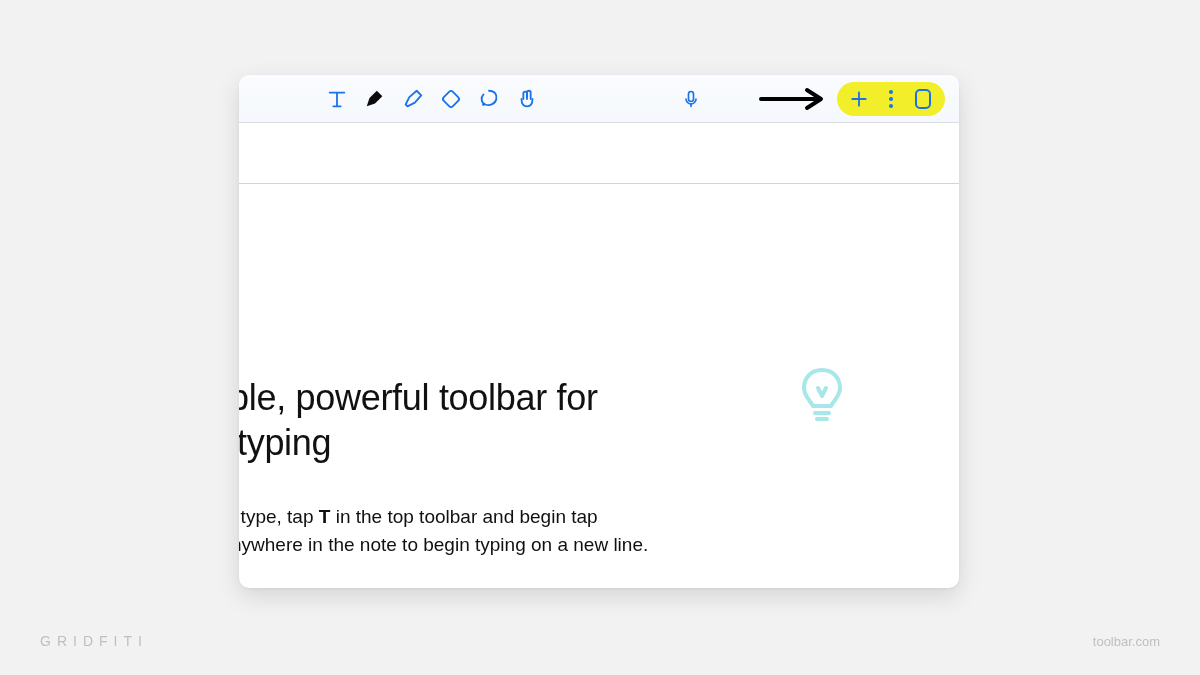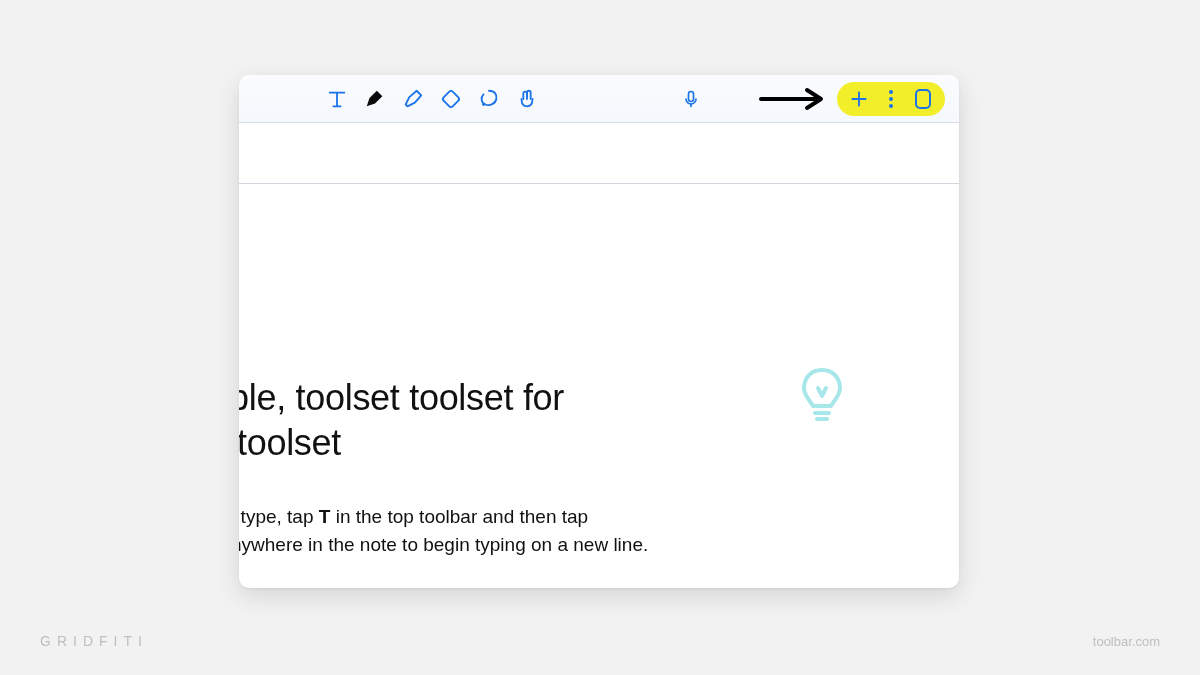--- a/index.html
+++ b/index.html
@@ -239,26 +239,26 @@
     <svg width="48" height="58" viewBox="0 0 48 58" fill="none" stroke="#a7e7ea" stroke-width="4" stroke-linecap="round" stroke-linejoin="round">
       <path d="M24 4 C12 4 6 13 6 22 C6 30 12 34 15 40 H33 C36 34 42 30 42 22 C42 13 36 4 24 4 Z"></path>
       <path d="M20 22 L24 30 L28 22"></path>
       <path d="M17 47 H31"></path>
       <path d="M19 53 H29"></path>
     </svg>
   </div>
 
   <div class="content">
     <div class="headline">
-      <span class="l1">ple, toolset toolset for</span>
-      <span class="l2"> toolset</span>
+      <span class="l1">ple, powerful toolbar for</span>
+      <span class="l2"> typing</span>
     </div>
     <div class="body">
       <span class="b1">
-        <span>) type, tap </span><b>T</b><span> in the top toolbar and then tap</span>
+        <span>) type, tap </span><b>T</b><span> in the top toolbar and begin tap</span>
       </span>
       <span class="b2">﻿nywhere in the note to begin typing on a new line.</span>
     </div>
   </div>
 
 </div>
 
 <div class="brand-left">GRIDFITI</div>
 <div class="brand-right">toolbar.com</div>
 

